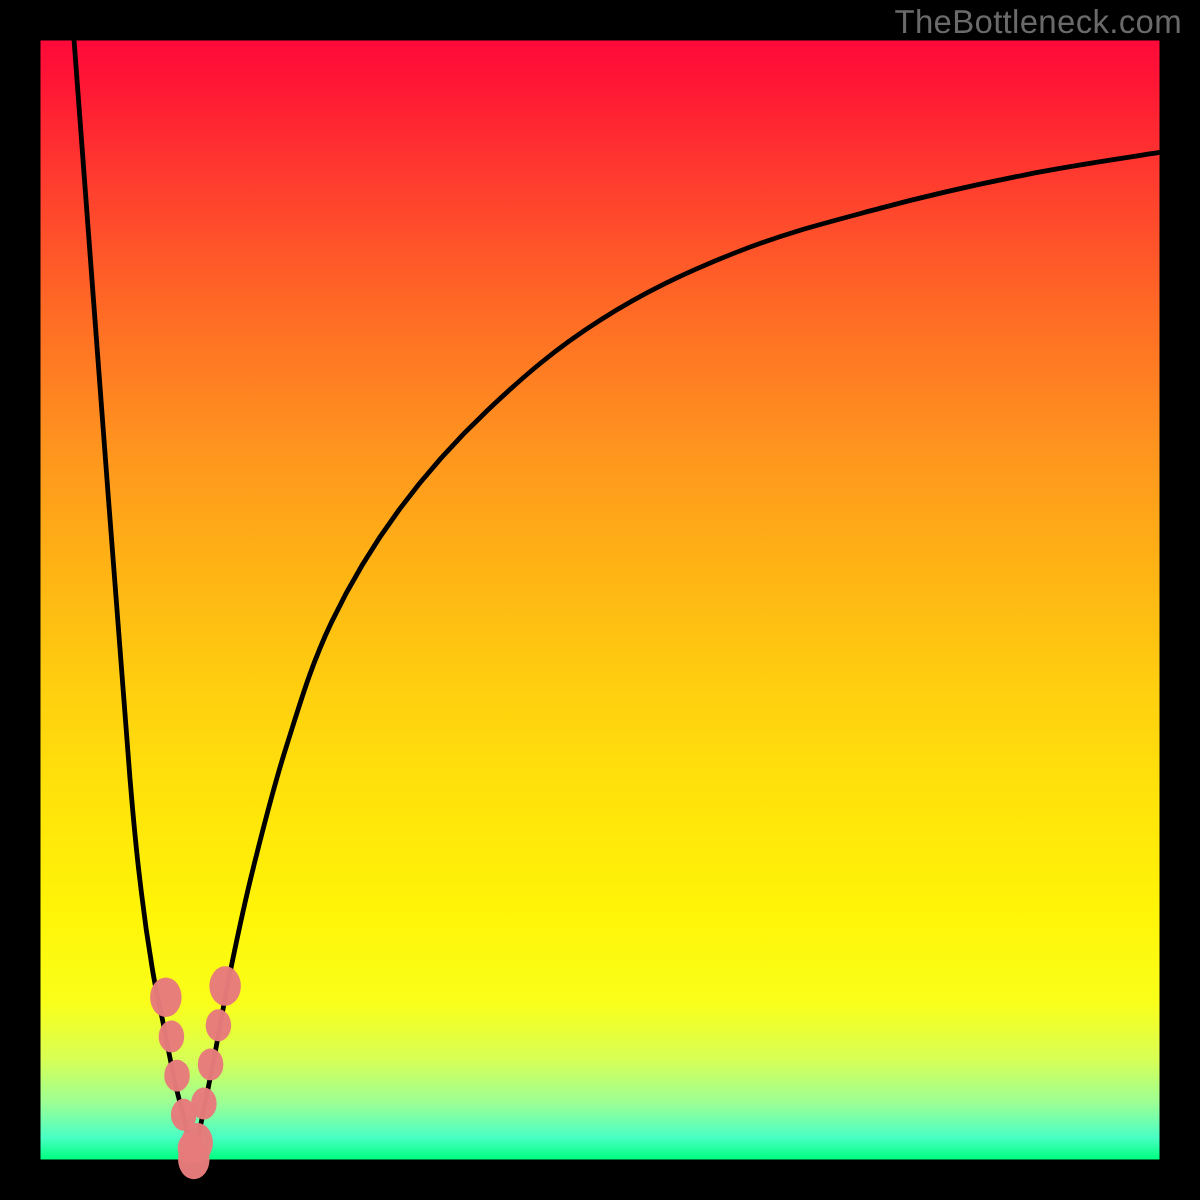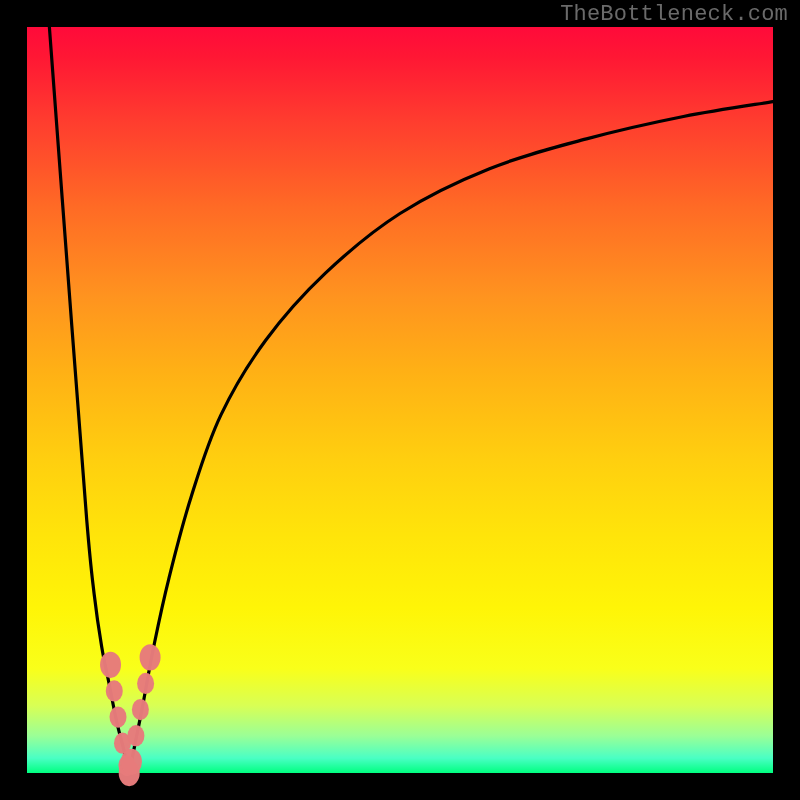--- a/index.html
+++ b/index.html
@@ -36,21 +36,20 @@
   }
   .watermark {
     position: absolute;
     top: 2px;
     right: 12px;
     color: #6a6a6a;
     font-size: 22px;
     font-weight: 500;
     letter-spacing: 0.2px;
     user-select: none;
-    font-family: Liberation Mono, monospace;
   }
   svg.plot {
     position: absolute;
     left: 0;
     top: 0;
     width: 746px;
     height: 746px;
     overflow: visible;
   }
   .curve {

